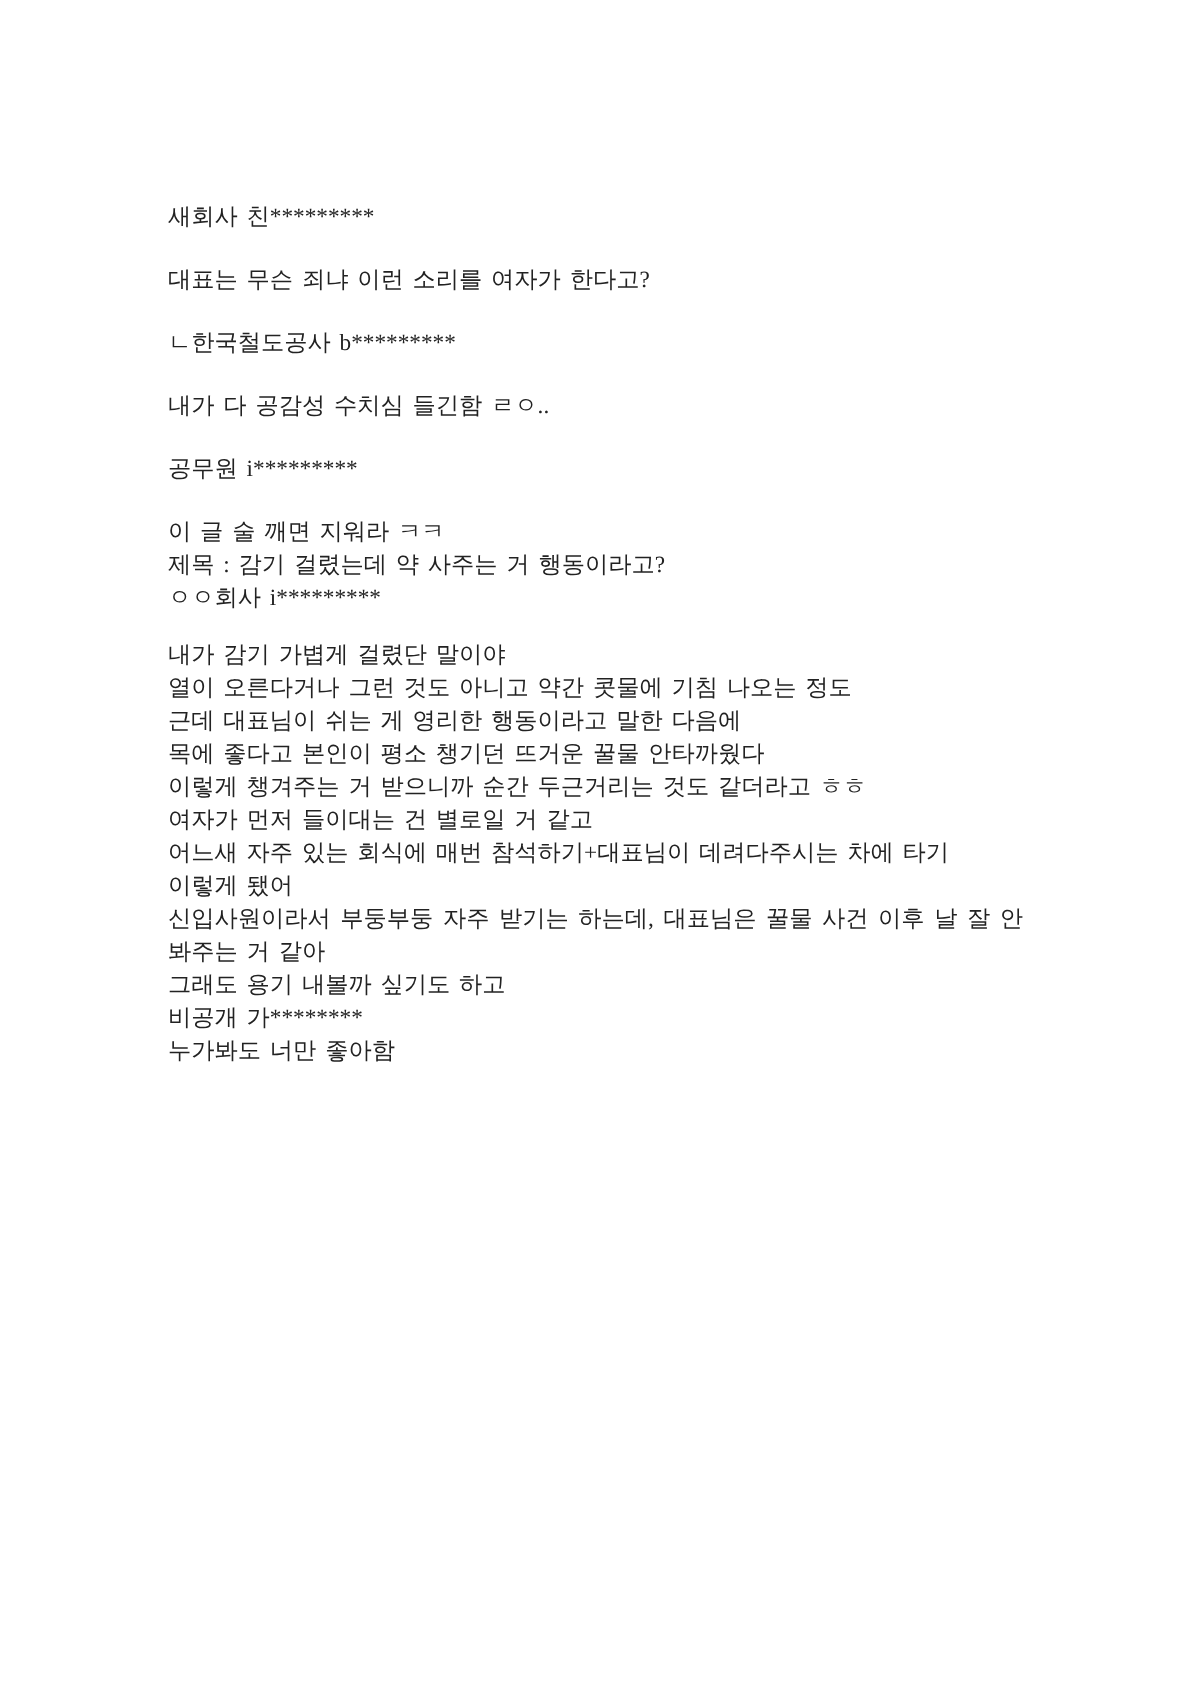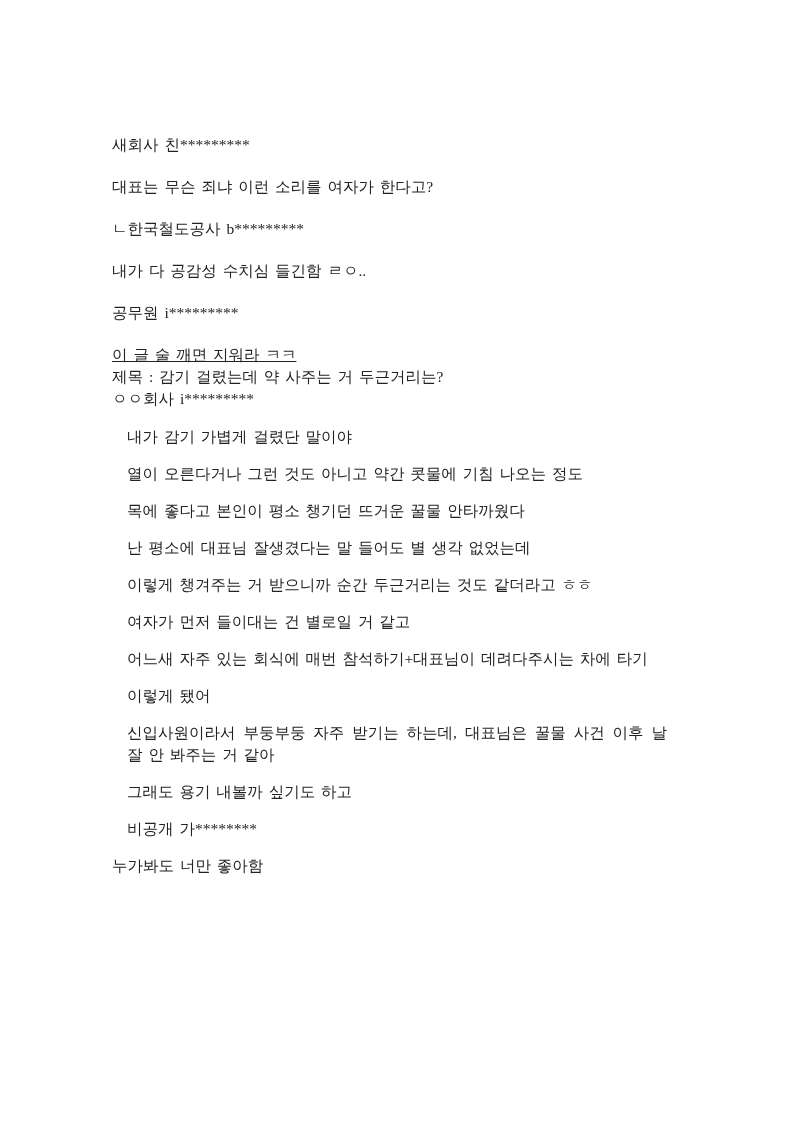--- a/index.html
+++ b/index.html
@@ -19,55 +19,55 @@
     line-height: 22px;
     color: #222222;
     text-align: justify;
     word-spacing: 2px;
     overflow: hidden;
   }
   .page p { margin: 0; }
 
   
   .comments-block p { margin: 0 0 20px 0; }
-  .comments-block p:last-child { margin-bottom: 0; text-decoration: underline; }
+  .comments-block p:last-child { margin-bottom: 0; }
 
   .narration { margin-top: 45px; }
   .transition-line { margin-top: 15px; }
   .post-title { margin-top: 45px; }
   .post-author { margin-top: 23px; }
   .post-body { margin-top: 16px; }
-  .post-body p { margin: 15px; }
+  .post-body p { margin: 0; }
   .final-comment { margin-top: 14px; }
 </style>
 </head>
 <body>
 
 <div class="page">
 
   <div class="comments-block">
       <p>새회사 친*********</p>
       <p>대표는 무슨 죄냐 이런 소리를 여자가 한다고?</p>
       <p>ㄴ한국철도공사 b*********</p>
       <p>내가 다 공감성 수치심 들긴함 ㄹㅇ..</p>
       <p>공무원 i*********</p>
       <p>이 글 술 깨면 지워라 ㅋㅋ</p>
     </div>
 
 
 
-  <p class="post-title">제목 : 감기 걸렸는데 약 사주는 거 두근거리는?</p>
+  <p class="post-title">제목 : 감기 걸렸는데 약 사주는 거 행동이라고?</p>
 
   <p class="post-author">ㅇㅇ회사 i*********</p>
 
   <div class="post-body">
       <p>내가 감기 가볍게 걸렸단 말이야</p>
       <p>열이 오른다거나 그런 것도 아니고 약간 콧물에 기침 나오는 정도</p>
+      <p>근데 대표님이 쉬는 게 영리한 행동이라고 말한 다음에</p>
       <p>목에 좋다고 본인이 평소 챙기던 뜨거운 꿀물 안타까웠다</p>
-      <p>난 평소에 대표님 잘생겼다는 말 들어도 별 생각 없었는데</p>
       <p>이렇게 챙겨주는 거 받으니까 순간 두근거리는 것도 같더라고 ㅎㅎ</p>
       <p>여자가 먼저 들이대는 건 별로일 거 같고</p>
       <p>어느새 자주 있는 회식에 매번 참석하기+대표님이 데려다주시는 차에 타기</p>
       <p>이렇게 됐어</p>
       <p>신입사원이라서 부둥부둥 자주 받기는 하는데, 대표님은 꿀물 사건 이후 날 잘 안 봐주는 거 같아</p>
       <p>그래도 용기 내볼까 싶기도 하고</p>
       <p>비공개 가********</p>
     </div>
 
   <p class="final-comment">누가봐도 너만 좋아함</p>

